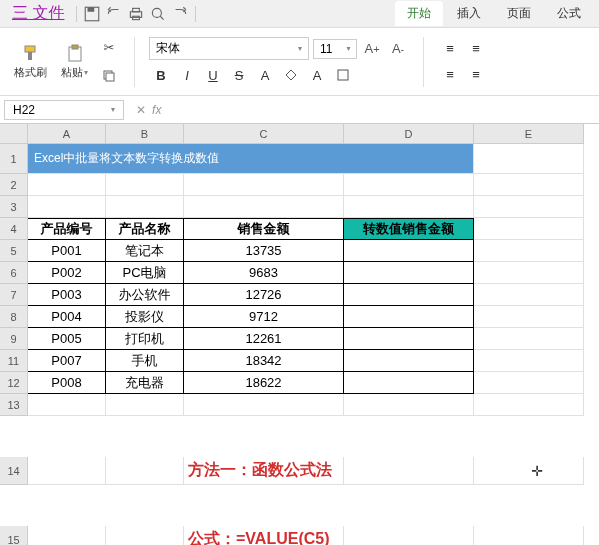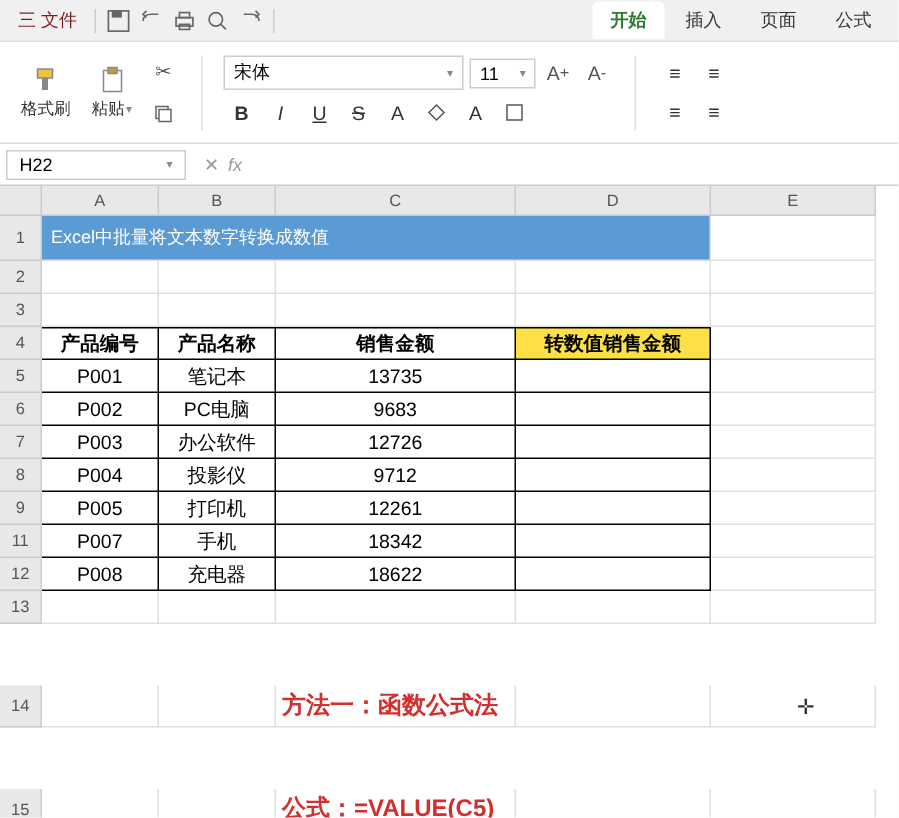--- a/index.html
+++ b/index.html
@@ -1,25 +1,25 @@
 <!DOCTYPE html>
 <html><head>
 <meta charset="utf-8">
 <style>
 * { box-sizing: border-box; margin: 0; padding: 0; font-family: "Microsoft YaHei", Arial, sans-serif; }
 body { background: #f5f5f5; width: 599px; height: 545px; overflow: hidden; font-size: 12px; }
 
 
 .menubar { display: flex; align-items: center; height: 28px; background: #f0f0f0; padding: 0 6px; gap: 4px; border-bottom: 1px solid #ddd; }
-.menubar .menu-item { padding: 3px 6px; color: #7f1d1d; font-size: 12px; cursor: pointer; }
+.menubar .menu-item { padding: 3px 6px; color: #a21caf; font-size: 16px; cursor: pointer; text-decoration: underline; }
 .menubar .divider { width: 1px; height: 16px; background: #ccc; margin: 0 2px; }
 .menubar .qat-icon { width: 18px; height: 18px; display: flex; align-items: center; justify-content: center; color: #666; cursor: pointer; }
 .menubar .tabs { margin-left: auto; display: flex; gap: 2px; }
 .menubar .tab { padding: 4px 12px; color: #333; cursor: pointer; border-radius: 4px 4px 0 0; }
-.menubar .tab.active { background: #fff; color: #2e7d32; font-weight: 700; }
+.menubar .tab.active { background: #fff; color: #2e7d32; font-weight: 400; }
 
 
 .ribbon { display: flex; align-items: center; height: 68px; background: #fff; padding: 4px 10px; gap: 14px; border-bottom: 1px solid #ddd; }
 .ribbon-group { display: flex; flex-direction: column; align-items: center; gap: 2px; }
 .ribbon-group .icons-row { display: flex; gap: 6px; align-items: center; }
 .ribbon-group .big-btn { display: flex; flex-direction: column; align-items: center; gap: 1px; cursor: pointer; padding: 2px 4px; }
 .ribbon-group .big-btn svg { width: 20px; height: 20px; }
 .ribbon-group .label { font-size: 11px; color: #333; display: flex; align-items: center; gap: 1px; }
 .ribbon-sep { width: 1px; height: 50px; background: #e0e0e0; }
 .font-group { display: flex; flex-direction: column; gap: 4px; }
@@ -53,21 +53,21 @@
 
 
 .title-cell { background: #5b9bd5; color: #fff; font-size: 12px; font-weight: 500; width: 446px; justify-content: flex-start; padding-left: 6px; height: 30px; }
 .row1 .row-h { height: 30px; }
 
 
 .tbl .cell { border: 1px solid #000; border-top: none; border-left: none; }
 .tbl .cell:first-of-type { border-left: 1px solid #000; }
 .tbl.header .cell { border-top: 1px solid #000; font-weight: 600; justify-content: center; }
 .tbl .cell.center { justify-content: center; text-align: center; }
-.converted-header { background: #fde047; }
+.converted-header { background: #14b8a6; }
 
 
 .method-text { color: #d32f2f; font-size: 16px; font-weight: 700; }
 
 
 .cursor-cross { position: relative; }
 .cursor-cross::after { content: "✛"; position: absolute; right: 40px; font-size: 14px; color: #333; }
 
 .chevron { font-size: 8px; color: #888; }
 </style>

